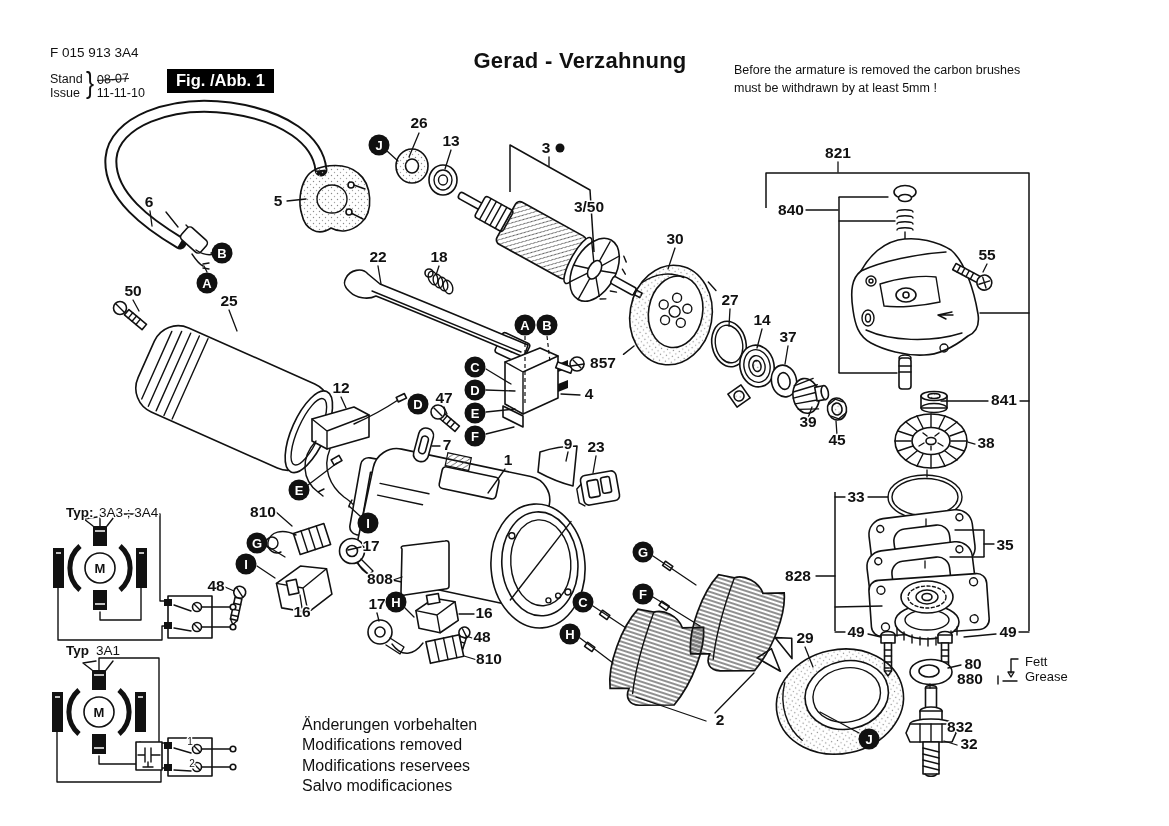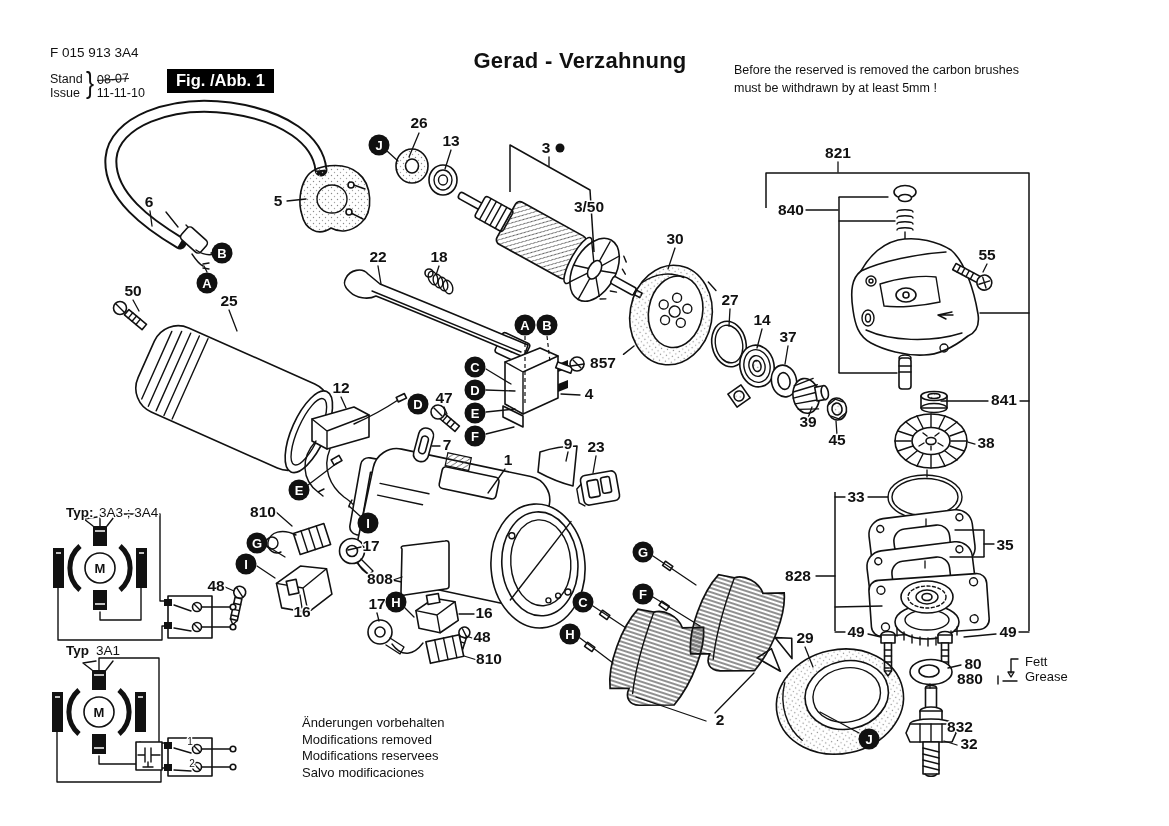--- a/index.html
+++ b/index.html
@@ -17,21 +17,21 @@
   .si .brace{font-size:30px;font-weight:400;margin:0 2px;transform:scaleX(.8);}
   .strike{text-decoration:line-through;display:inline-block;transform:rotate(-4deg);}
   .figbox{position:absolute;left:167px;top:69px;background:#000;color:#fff;font-weight:bold;
           font-size:16.5px;padding:2px 9px 3px 9px;}
   .title{position:absolute;left:420px;top:48px;width:320px;text-align:center;
          font-weight:bold;font-size:22px;letter-spacing:.3px;}
   .notice{position:absolute;left:717px;top:53px;width:340px;font-size:12.5px;line-height:1.4;}
   .notice .b{margin-right:5px;font-size:13px;}
   .notice .ind{margin-left:17px;}
   .notice .en{margin-top:9px;}
-  .footer{position:absolute;left:302px;top:715px;font-size:13px;line-height:1.28;}
+  .footer{position:absolute;left:302px;top:715px;font-size:16px;line-height:1.28;}
 </style>
 </head>
 <body>
 
 <div class="page">
 
   <div class="hdr">F 015 913 3A4</div>
   <div class="si">
     <div>
       <div>Stand</div>
@@ -39,21 +39,21 @@
     </div>
     <div class="brace">}</div>
     <div>
       <div><span class="strike">08-07</span></div>
       <div>11-11-10</div>
     </div>
   </div>
   <div class="figbox">Fig. /Abb. 1</div>
   <div class="title">Gerad - Verzahnung</div>
   <div class="notice">
-    <div class="ind en">Before the reserved is removed the carbon brushes</div>
+    <div class="ind en">Before the armature is removed the carbon brushes</div>
     <div class="ind">must be withdrawn by at least 5mm !</div>
   </div>
 
   <svg id="diagram" width="1169" height="826" viewBox="0 0 1169 826">
     <defs>
       <pattern id="stip" width="6" height="6" patternUnits="userSpaceOnUse">
         <circle cx="1.5" cy="1.5" r="0.7" fill="#8a8a8a"></circle>
           <circle cx="4.5" cy="4.5" r="0.7" fill="#a5a5a5"></circle>
       </pattern>
       <pattern id="wind" width="5" height="4" patternUnits="userSpaceOnUse">

